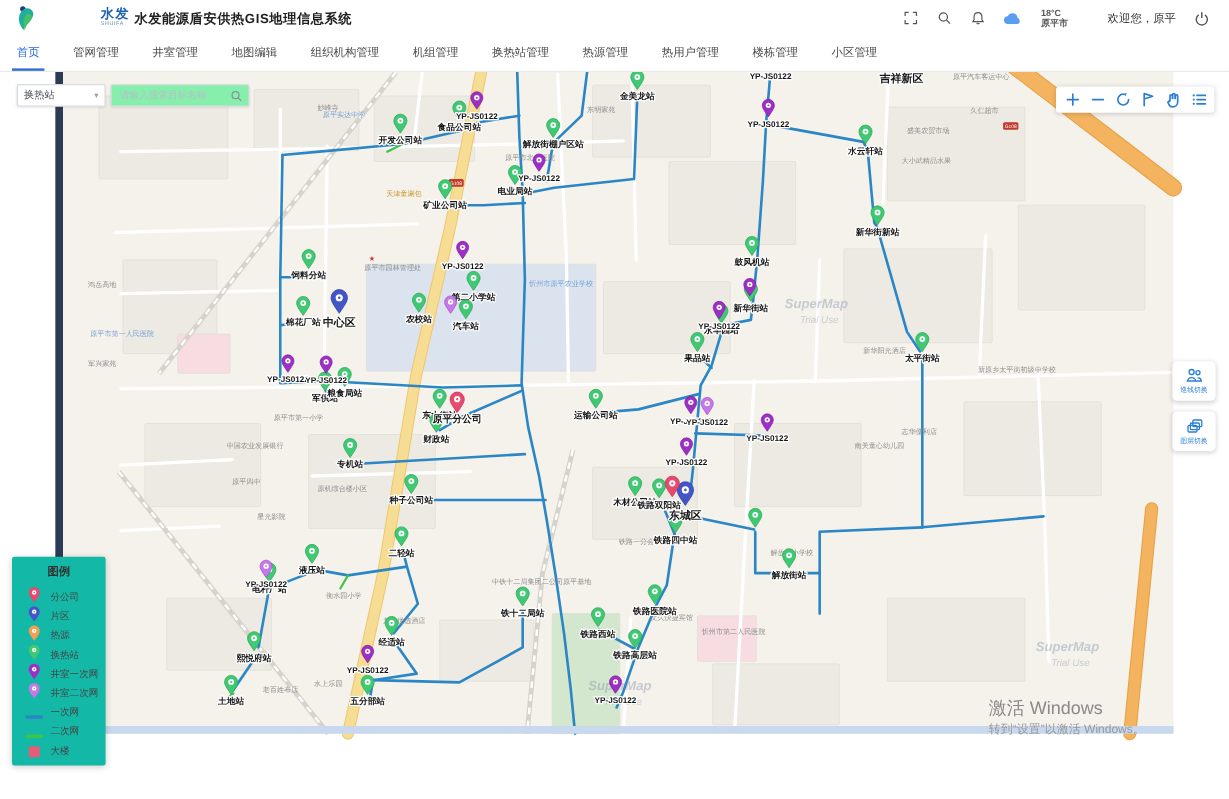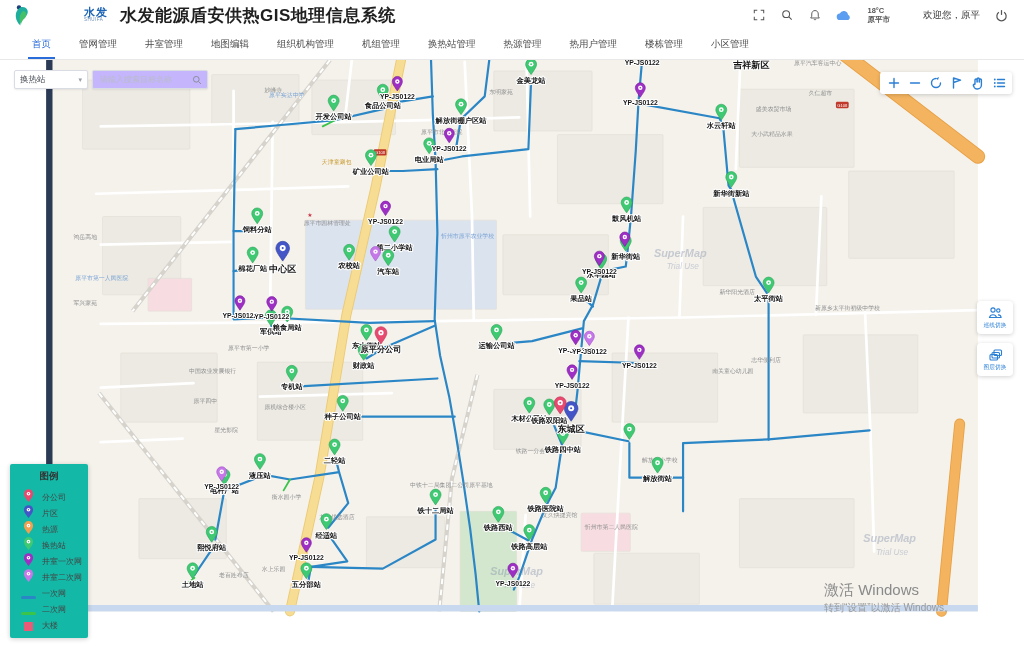--- a/index.html
+++ b/index.html
@@ -3,36 +3,36 @@
 <meta charset="utf-8">
 <style>
   html,body{margin:0;padding:0;width:1024px;height:666px;overflow:hidden;
     font-family:"Liberation Sans","DejaVu Sans",sans-serif;background:#fff;}
   .header{position:absolute;left:0;top:0;width:1024px;height:30px;background:#fff;display:flex;align-items:center;z-index:30;}
   .logo-wrap{display:flex;align-items:center;margin-left:14px;gap:48px;}
   .logo-mark{width:18px;height:22px;margin-right:4px;}
   .logo-txt{line-height:1;}
   .logo-cn{font-size:11px;font-weight:bold;color:#1e64b4;letter-spacing:1px;}
   .logo-en{font-size:4.5px;color:#6a8db5;letter-spacing:.5px;}
-  .app-title{font-size:17px;font-weight:bold;color:#1f1f1f;margin-left:12px;letter-spacing:.5px;}
+  .app-title{font-size:11px;font-weight:bold;color:#1f1f1f;margin-left:4px;letter-spacing:.5px;}
   .header-right{margin-left:auto;display:flex;align-items:center;gap:14px;margin-right:16px;}
   .hicon{width:14px;height:14px;display:flex;align-items:center;justify-content:center;cursor:pointer;}
   .weather{display:flex;align-items:center;gap:16px;font-weight:bold;}
   .weather-txt{font-size:7.5px;color:#555;line-height:1.25;}
   .welcome{font-size:9.5px;color:#333;margin-left:19px;}
-  .nav{position:absolute;left:0;top:30px;width:1024px;height:30px;background:#fff;border-bottom:1px solid #e8e8e8;display:flex;align-items:stretch;padding-left:18px;box-sizing:border-box;z-index:30;}
+  .nav{position:absolute;left:0;top:30px;width:1024px;height:30px;background:#fff;border-bottom:1px solid #e8e8e8;display:flex;align-items:stretch;box-sizing:border-box;z-index:30;}
   .tab{font-size:9.5px;color:#4a4a4a;display:flex;align-items:center;padding:0 14px;position:relative;cursor:pointer;}
   .tab.active{color:#2a6cd9;}
   .tab.active::after{content:"";position:absolute;left:10px;right:10px;bottom:0;height:2px;background:#2a6cd9;}
   .map-wrap{position:absolute;left:0;top:60px;width:1024px;height:606px;}
   #map-svg{position:absolute;left:0;top:0;}
   .toolbar{position:absolute;left:14px;top:10px;display:flex;gap:4px;z-index:20;}
   .select-box{width:62px;height:17px;background:#fff;border:1px solid #d9dce2;border-radius:2px;display:flex;align-items:center;justify-content:space-between;padding:0 5px;font-size:8.5px;color:#4a4f58;cursor:pointer;box-shadow:0 1px 2px rgba(0,0,0,.08);}
   .chev{font-size:7px;color:#9aa0a8;}
-  .search-box{width:104px;height:17px;background:#c4b5fd;border:1px solid #d9dce2;border-radius:2px;display:flex;align-items:center;padding:0 5px;box-shadow:0 1px 2px rgba(0,0,0,.08);}
+  .search-box{width:104px;height:17px;background:#86efac;border:1px solid #d9dce2;border-radius:2px;display:flex;align-items:center;padding:0 5px;box-shadow:0 1px 2px rgba(0,0,0,.08);}
   .search-box input{border:none;outline:none;flex:1;font-size:8px;color:#333;width:80px;font-family:inherit;background:transparent;}
   .search-box input::placeholder{color:#b9bec6;}
   .mapctl{position:absolute;right:12px;top:12px;height:22px;background:#fff;border-radius:3px;box-shadow:0 1px 4px rgba(0,0,0,.18);display:flex;align-items:center;padding:0 3px;z-index:20;}
   .mapctl .cbtn{width:21px;height:18px;display:flex;align-items:center;justify-content:center;cursor:pointer;}
   .sidebtns{position:absolute;right:11px;top:241px;display:flex;flex-direction:column;gap:9px;z-index:20;}
   .sbtn{width:36px;height:33px;background:#fff;border-radius:4px;box-shadow:0 1px 4px rgba(0,0,0,.18);display:flex;flex-direction:column;align-items:center;justify-content:center;cursor:pointer;}
   .sbtn .cap{font-size:6px;color:#2a7fd4;margin-top:1px;transform:scale(.95);}
   .legend{position:absolute;left:10px;top:404px;width:78px;background:#14b8a6;border-radius:2px;box-shadow:0 1px 5px rgba(0,0,0,.2);padding:6px 0 7px;z-index:20;}
   .legend-title{font-size:9.5px;font-weight:bold;color:#333;text-align:center;margin-bottom:4px;}
   .litem{display:flex;align-items:flex-end;height:16px;padding-left:10px;}

